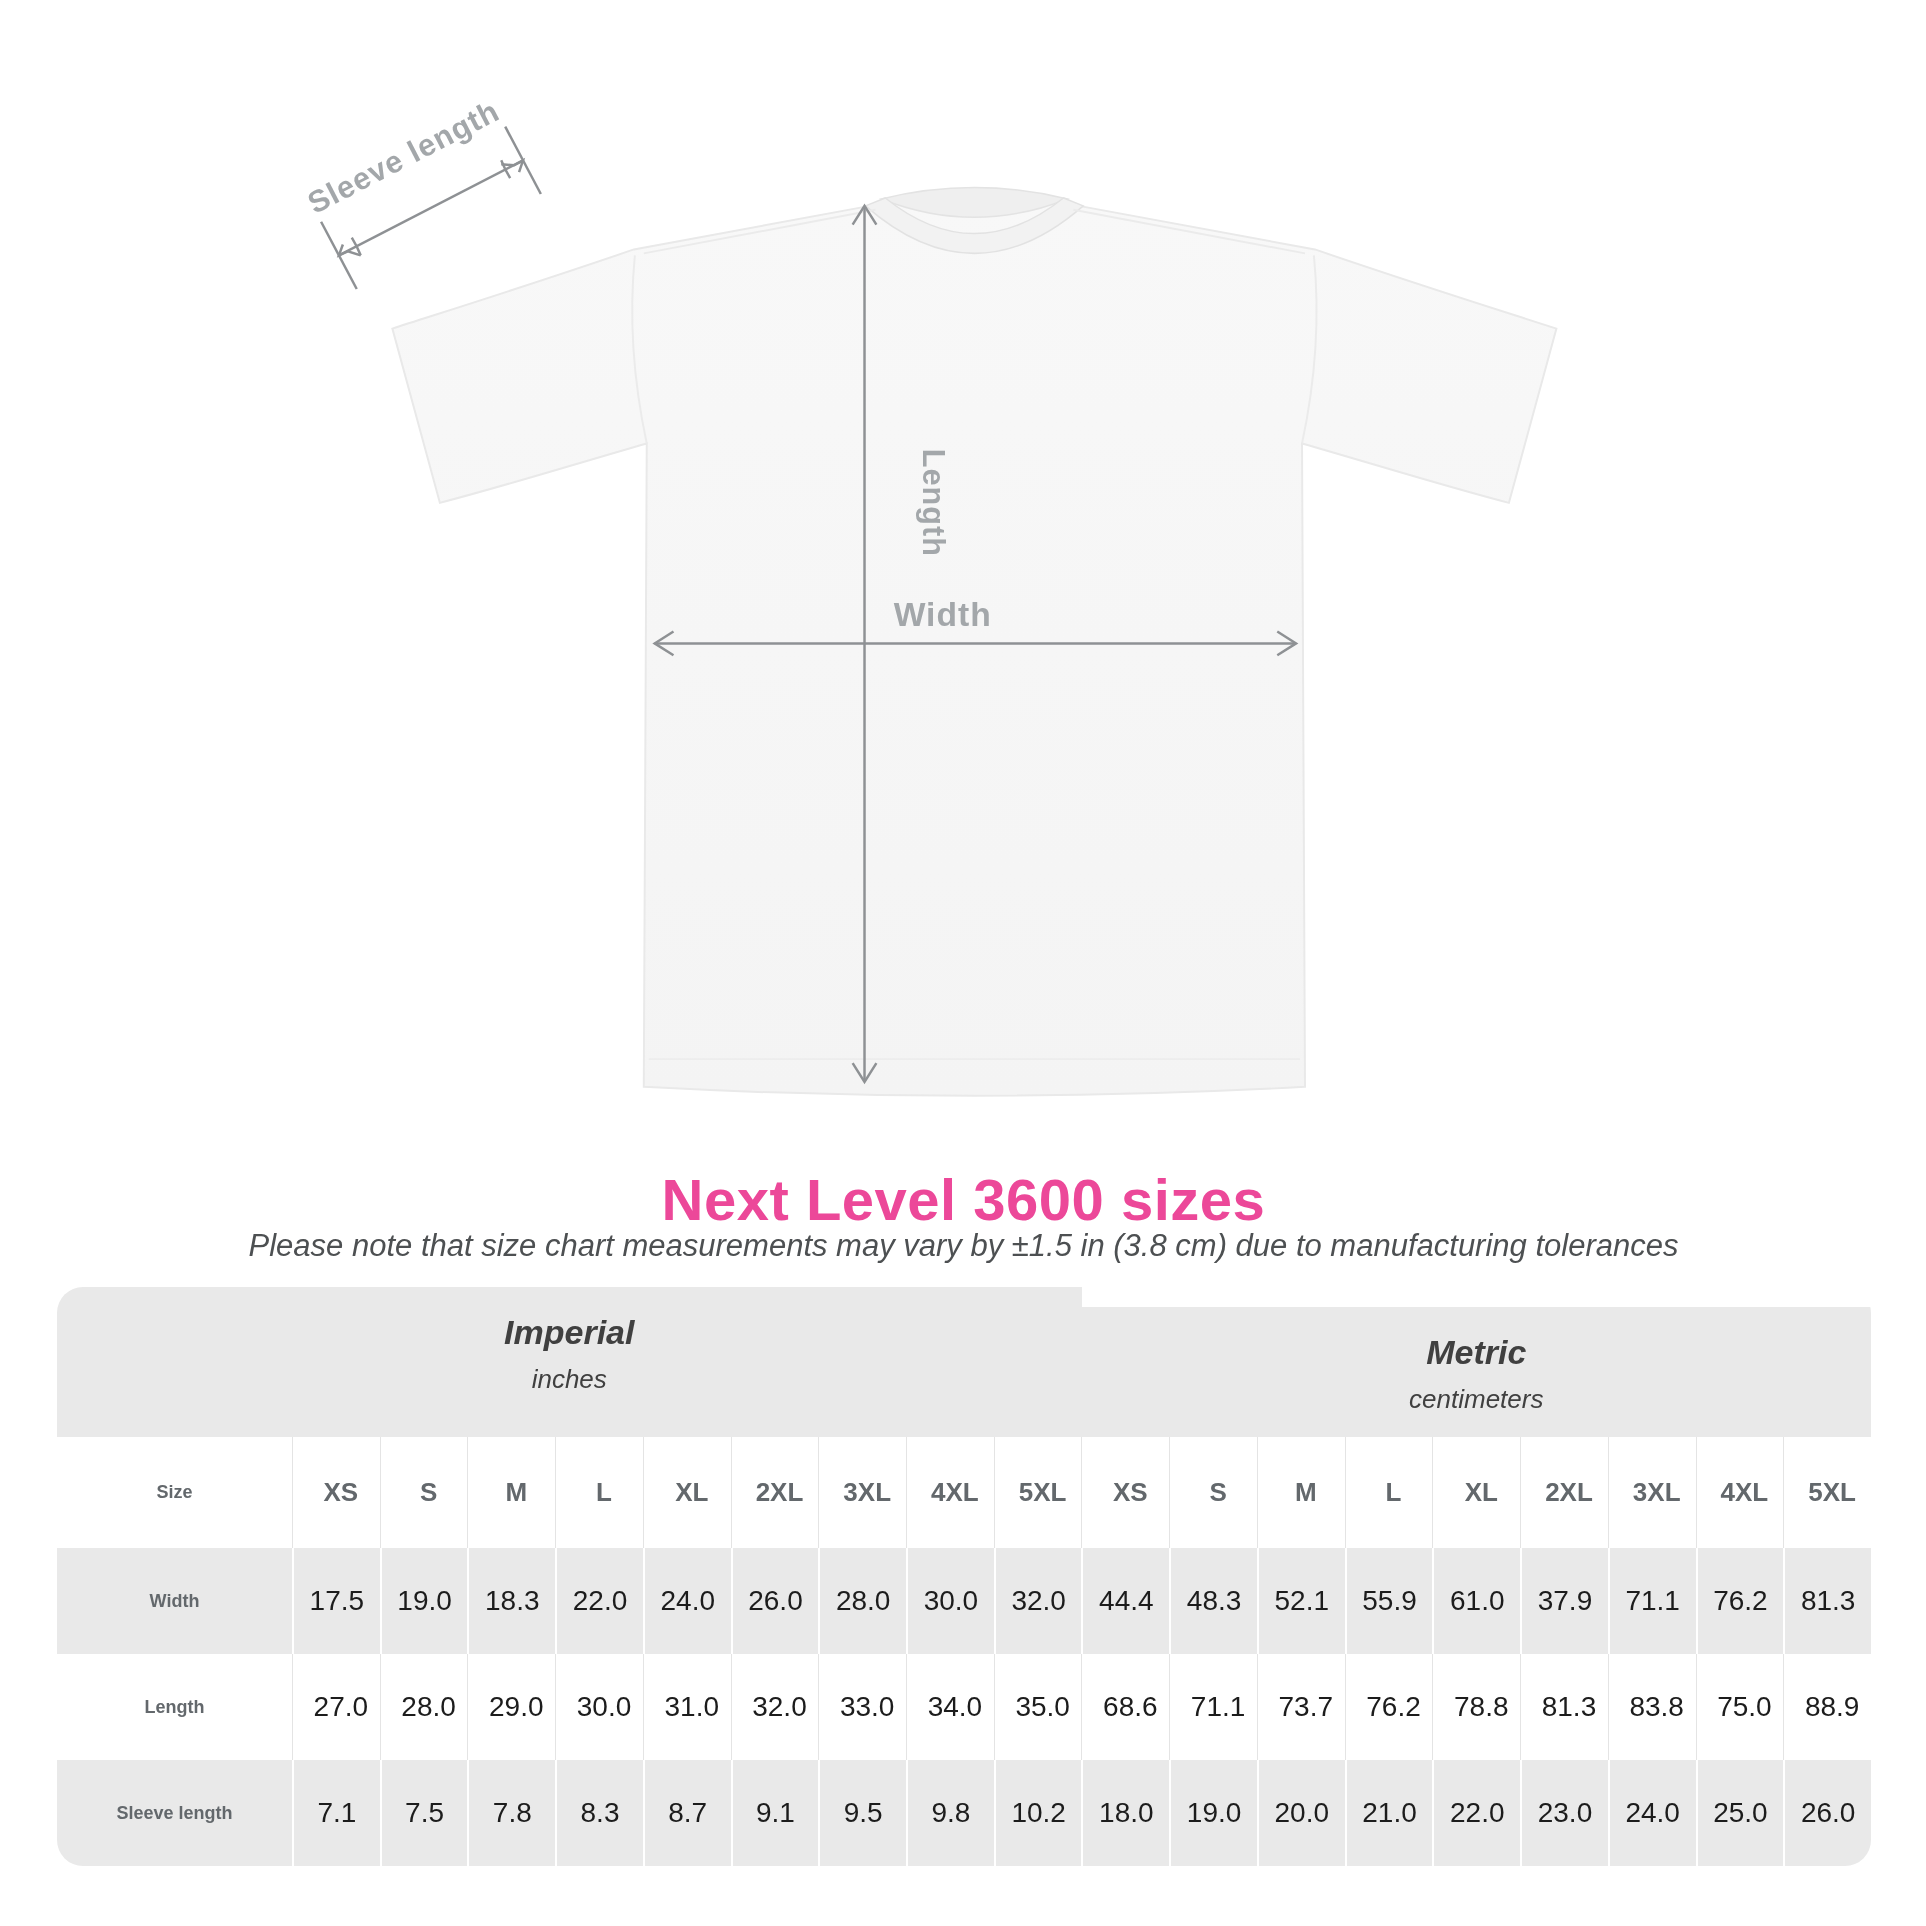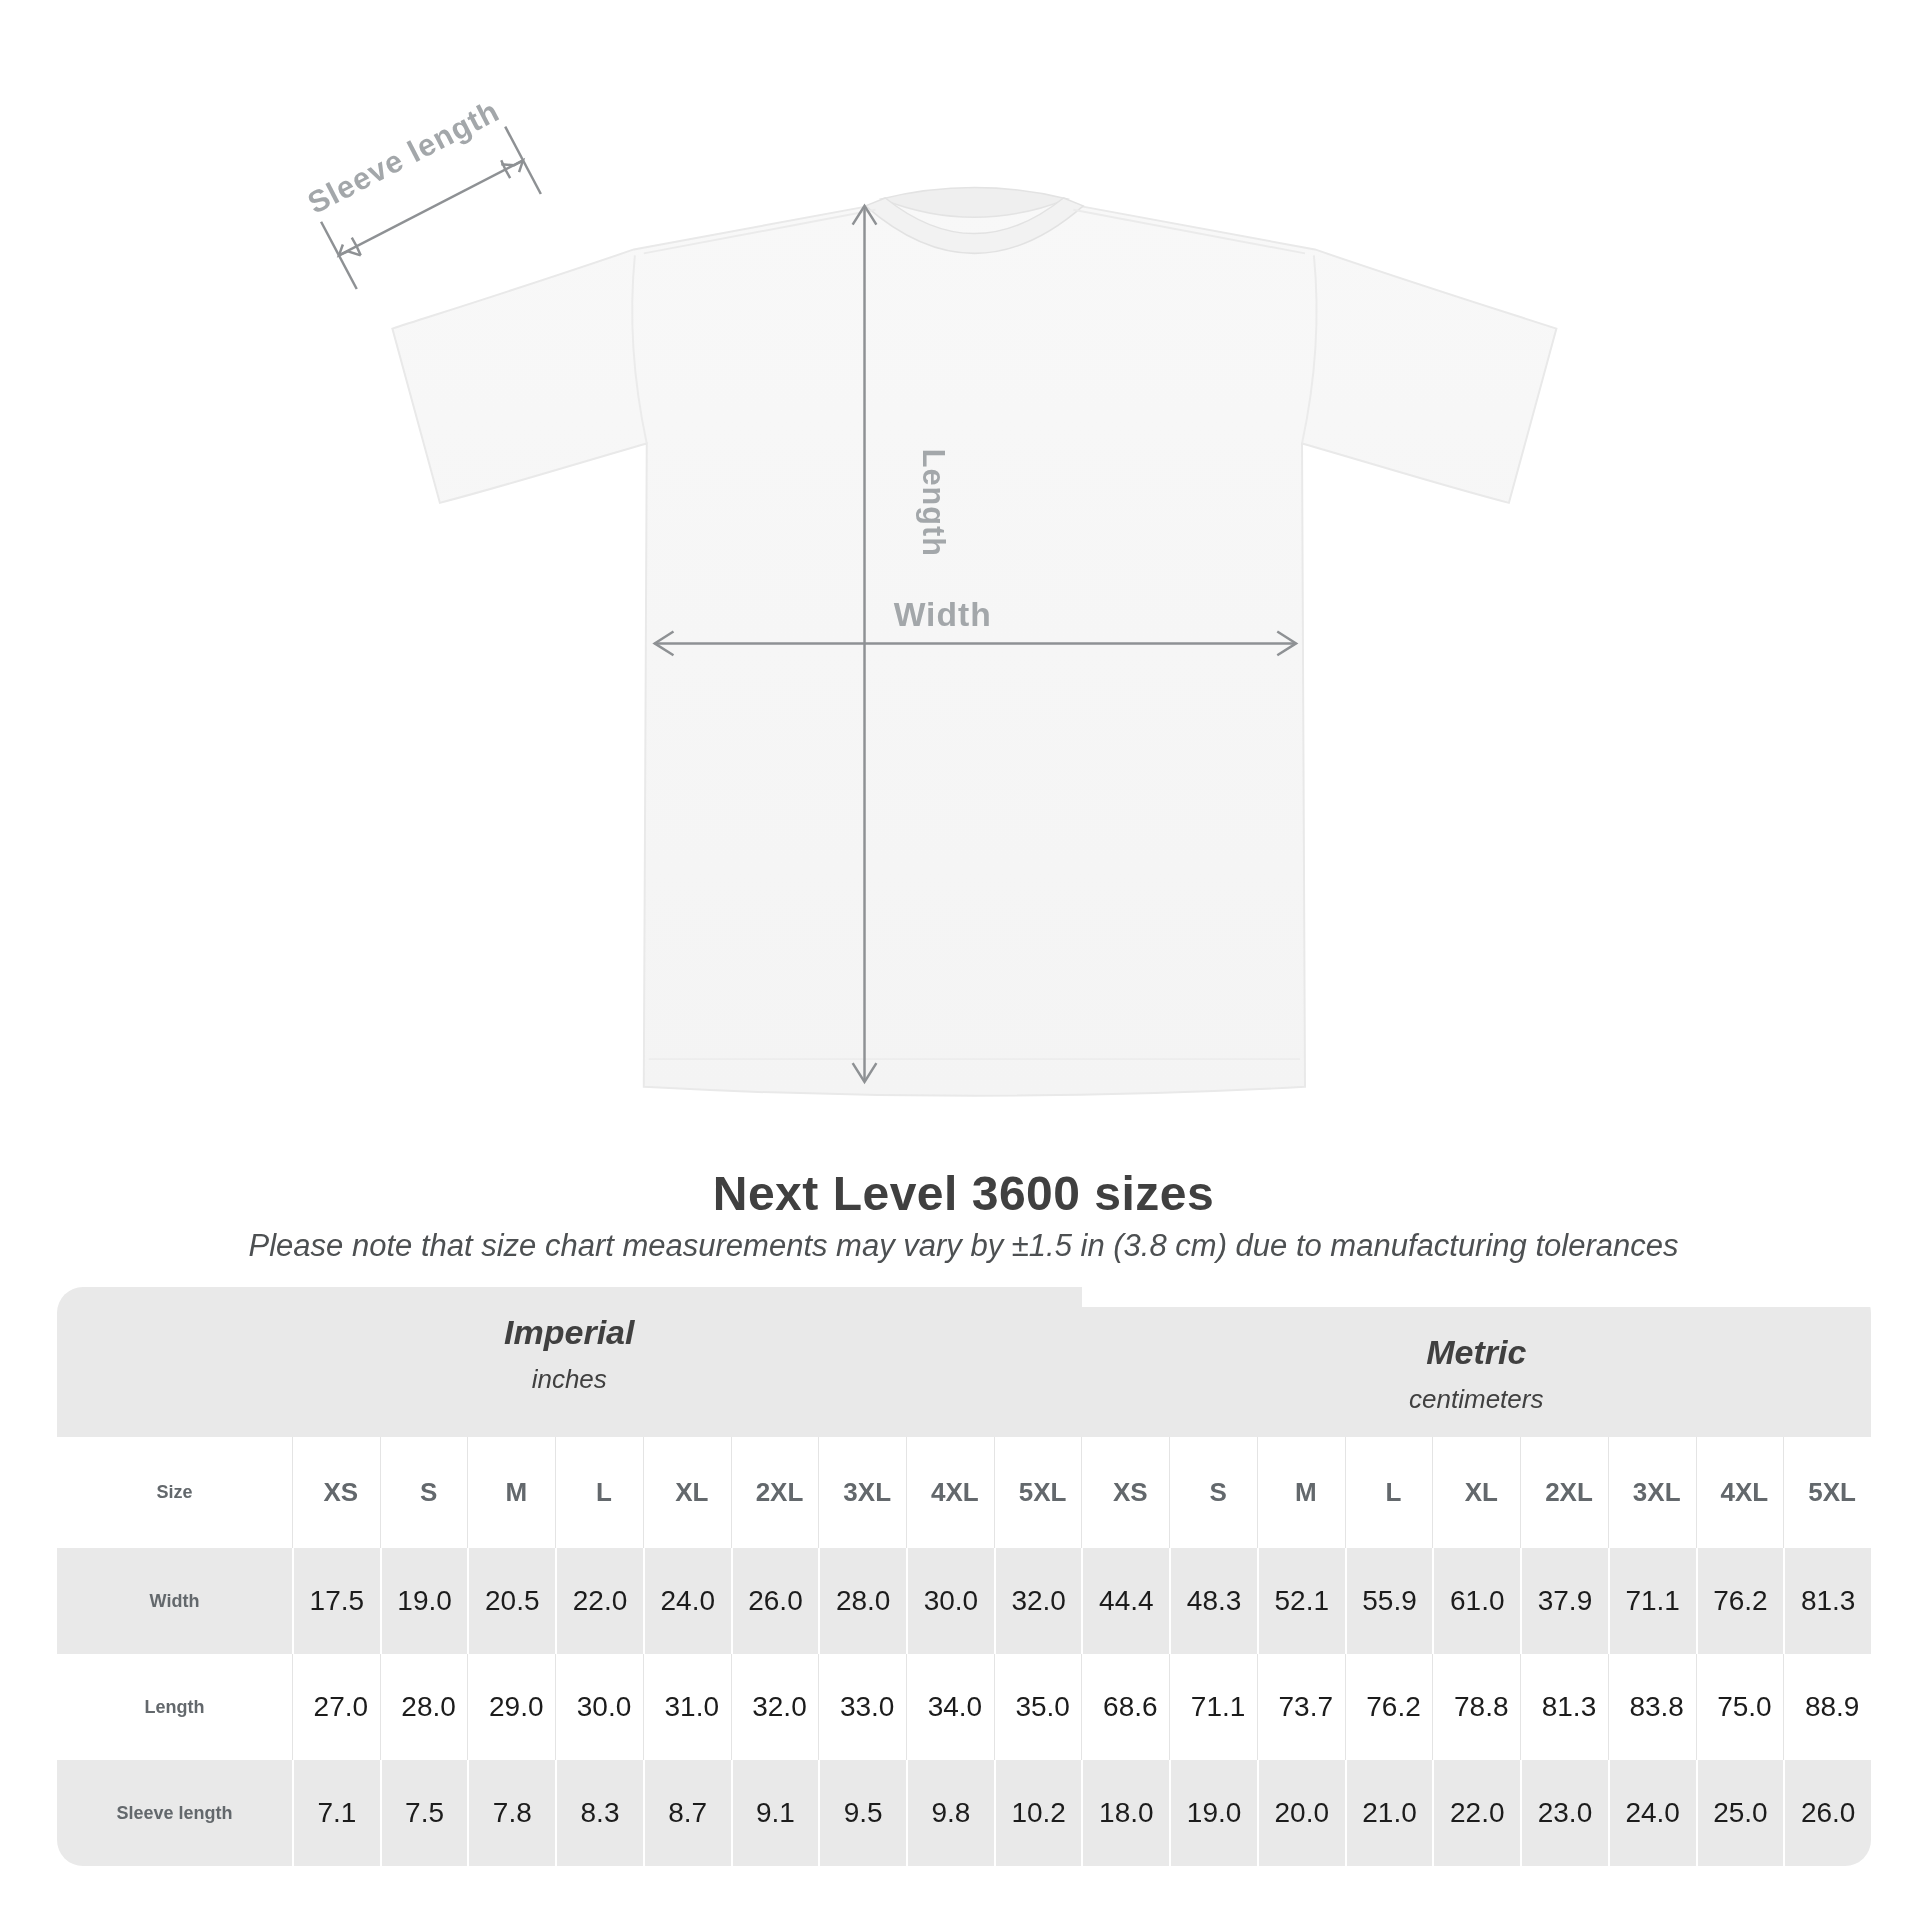--- a/index.html
+++ b/index.html
@@ -7,21 +7,21 @@
     position:relative;width:1927px;height:1927px;background:#ffffff;
     font-family:"Liberation Sans", sans-serif;overflow:hidden;
   }
   
   .diagram{position:absolute;left:0;top:0;width:1927px;height:1168px;}
   .diagram svg{display:block;}
   .dim-label{fill:#a3a7aa;font-weight:bold;font-size:31px;letter-spacing:1px;}
   
   .page-title{
     position:absolute;top:1166px;left:0;width:100%;text-align:center;
-    font-size:48px;font-weight:bold;color:#404040;letter-spacing:0.5px;
+    font-size:58px;font-weight:bold;color:#ec4899;letter-spacing:0.5px;
   }
   .page-subtitle{
     position:absolute;top:1228px;left:0;width:100%;text-align:center;
     font-size:31px;font-style:italic;color:#4d5052;
   }
   
   .size-table{
     position:absolute;left:57px;top:1287px;width:1814px;
     border-radius:26px;overflow:hidden;background:#ffffff;
   }
@@ -156,21 +156,21 @@
         <div class="cell size-name">2XL</div>
         <div class="cell size-name">3XL</div>
         <div class="cell size-name">4XL</div>
         <div class="cell size-name">5XL</div>
       </div>
 
     <div class="t-row data-row row-gray" id="row-0">
         <div class="cell lbl">Width</div>
         <div class="cell value group-start">17.5</div>
         <div class="cell value">19.0</div>
-        <div class="cell value">20.5</div>
+        <div class="cell value">18.3</div>
         <div class="cell value">22.0</div>
         <div class="cell value">24.0</div>
         <div class="cell value">26.0</div>
         <div class="cell value">28.0</div>
         <div class="cell value">30.0</div>
         <div class="cell value">32.0</div>
         <div class="cell value group-start">44.4</div>
         <div class="cell value">48.3</div>
         <div class="cell value">52.1</div>
         <div class="cell value">55.9</div>

